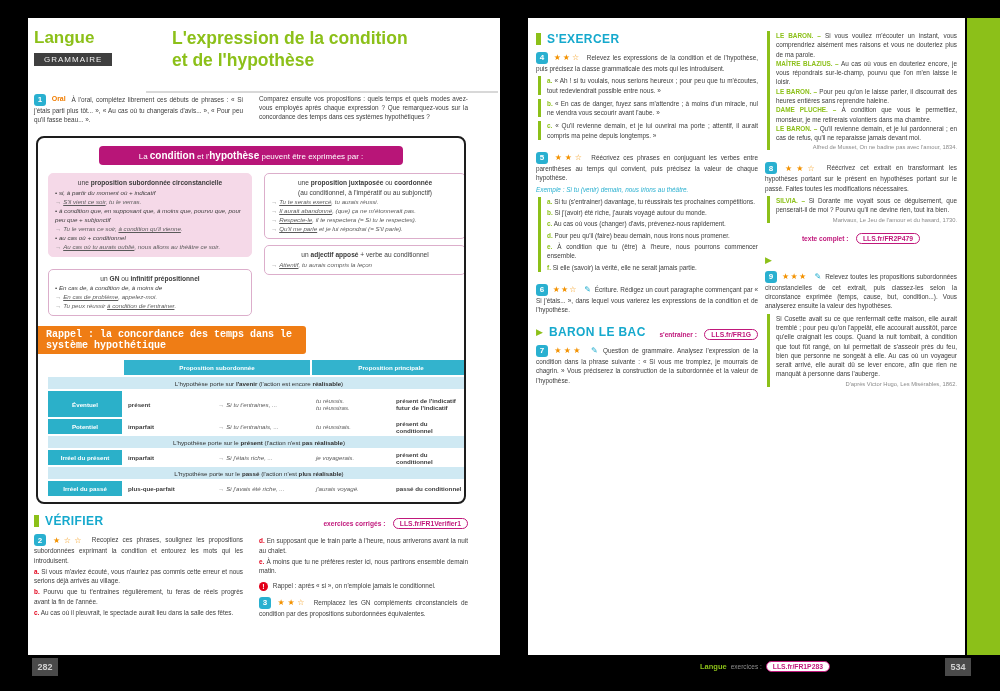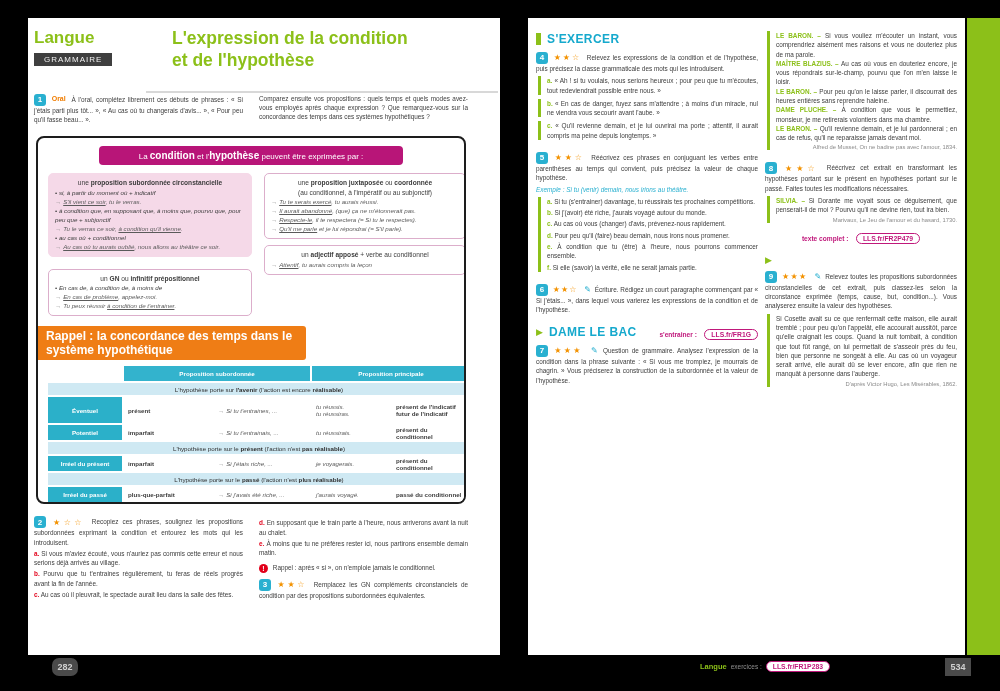--- a/index.html
+++ b/index.html
@@ -42,22 +42,22 @@
   .banner b{font-size:10px;}
   .lbox{border:1px solid #dcaecb;border-radius:5px;background:#fff;padding:4px 6px;font-size:6.2px;line-height:1.45;}
   .lbox.pink{background:#f5d9e8;border-color:#f5d9e8;}
   .lbox-title{text-align:center;font-size:6.6px;margin-bottom:1px;}
   .exline{font-style:italic;color:#5a5a5a;}
   .exline .u{text-decoration:underline;}
   .bul{color:#3c3c3c;font-style:italic;}
   .lecon-cols{display:flex;gap:12px;margin-top:8px;}
   .lecon-colL{width:204px;flex:0 0 auto;}
   .lecon-colR{width:202px;flex:0 0 auto;}
-  .rappel{margin:10px 16px 6px -10px;background:#ef7d15;color:#fff;font-weight:bold;font-size:12px;
-          padding:3px 8px;width:252px;border-radius:0 3px 3px 0;}
+  .rappel{margin:10px 16px 6px -10px;background:#ef7d15;color:#fff;font-weight:bold;font-size:10px;
+          padding:3px 8px;width:252px;border-radius:0 3px 3px 0;font-family:Liberation Mono, monospace;}
   
   .tbl{display:grid;grid-template-columns:74px 88px 96px 78px 78px;gap:2px;font-size:6.2px;}
   .tc{background:#fff;display:flex;flex-direction:column;justify-content:center;padding:2px 4px;box-sizing:border-box;}
   .tc.head{background:#33b3cd;color:#fff;font-weight:bold;align-items:center;text-align:center;height:15px;}
   .tc.blank{background:transparent;}
   .tc.band{grid-column:1/-1;background:#cfe9f3;align-items:center;height:12px;color:#2f2f2f;}
   .tc.lbl{background:#2bb0c9;color:#fff;font-weight:bold;align-items:center;text-align:center;}
   .tc.tense{font-weight:bold;}
   .tc.exm{font-style:italic;color:#5a5a5a;}
   .tc.maint{font-weight:bold;}
@@ -66,21 +66,21 @@
   
   .quote{border-left:3px solid #8cc019;padding-left:6px;margin:3px 0 4px 2px;}
   .speaker{color:#8cc019;font-weight:bold;text-transform:uppercase;}
   .source{font-size:5.8px;color:#8a8a8a;text-align:right;margin-top:2px;}
   
   .colmid{position:absolute;left:8px;top:28px;width:222px;}
   .colright{position:absolute;left:237px;top:10px;width:192px;}
   
   .pgnum{position:absolute;display:flex;align-items:center;justify-content:center;
          width:26px;height:18px;background:#4a4a4a;color:#d0d0d0;font-weight:bold;font-size:9px;}
-  #footer-left{left:52px;top:658px;border-radius:7px;}
+  #footer-left{left:32px;top:658px;}
   #footer-right-num{left:945px;top:658px;}
   #footer-right{position:absolute;left:700px;top:661px;display:flex;align-items:center;gap:4px;}
   .foot-green{color:#8cc019;font-weight:bold;font-size:7.5px;}
   .foot-grey{color:#8f8f8f;font-size:6.5px;}.vspace4{height:4px;}.vspace6{height:6px;}.vspace8{height:8px;}
   .flexline{display:flex;justify-content:space-between;align-items:center;}
 </style>
 </head>
 <body>
 
 <div class="page" id="page-left" style="padding:10px 32px 0 6px;box-sizing:border-box;">
@@ -206,20 +206,30 @@
       <div class="tc tense h-std">plus-que-parfait</div>
       <div class="tc exm h-std">
           <div><span class="arrow">→</span><span>Si j'avais été riche, ...</span></div>
         </div>
       <div class="tc exm h-std">j'aurais voyagé.</div>
       <div class="tc maint h-std">passé du conditionnel</div>
     </div>
   </div>
 
   <div class="vspace8"></div>
+  <div class="flexline">
+    <div class="sec-head">
+      <span class="sec-bar"></span>
+      <span class="sec-title">VÉRIFIER</span>
+    </div>
+    <div>
+      <span class="mlabel">exercices corrigés :</span>
+      <span class="pill">LLS.fr/FR1Verifier1</span>
+    </div>
+  </div>
   <div class="vspace4"></div>
   <div class="cols2">
     <div>
       <div class="p">
         <span class="badge-num">2</span>
         <span class="stars"><span>★</span><span>☆</span><span>☆</span></span>
         <span>Recopiez ces phrases, soulignez les propositions subordonnées exprimant la condition et entourez les mots qui les introduisent.</span>
       </div>
       <div class="p item"><span class="letter-red">a.</span> <span>Si vous m'aviez écouté, vous n'auriez pas commis cette erreur et nous serions déjà arrivés au village.</span></div>
       <div class="p item"><span class="letter-red">b.</span> <span>Pourvu que tu t'entraines régulièrement, tu feras de réels progrès avant la fin de l'année.</span></div>
@@ -283,21 +293,21 @@
     <div class="p">
       <span class="badge-num">6</span>
       <span class="stars"><span>★</span><span>★</span><span>☆</span></span>
       <span class="feather">✎</span>
       <span>Écriture. Rédigez un court paragraphe commençant par « Si j'étais... », dans lequel vous varierez les expressions de la condition et de l'hypothèse.</span>
     </div>
     <div class="vspace8"></div>
     <div class="flexline">
       <div class="sec-head">
         <span style="color:#8cc019;font-size:9px;">▶</span>
-        <span class="sec-title">DAME LE BAC</span>
+        <span class="sec-title">BARON LE BAC</span>
       </div>
       <div>
         <span class="mlabel">s'entrainer :</span>
         <span class="pill">LLS.fr/FR1G</span>
       </div>
     </div>
     <div class="vspace4"></div>
     <div class="p">
       <span class="badge-num">7</span>
       <span class="stars"><span>★</span><span>★</span><span>★</span></span>

